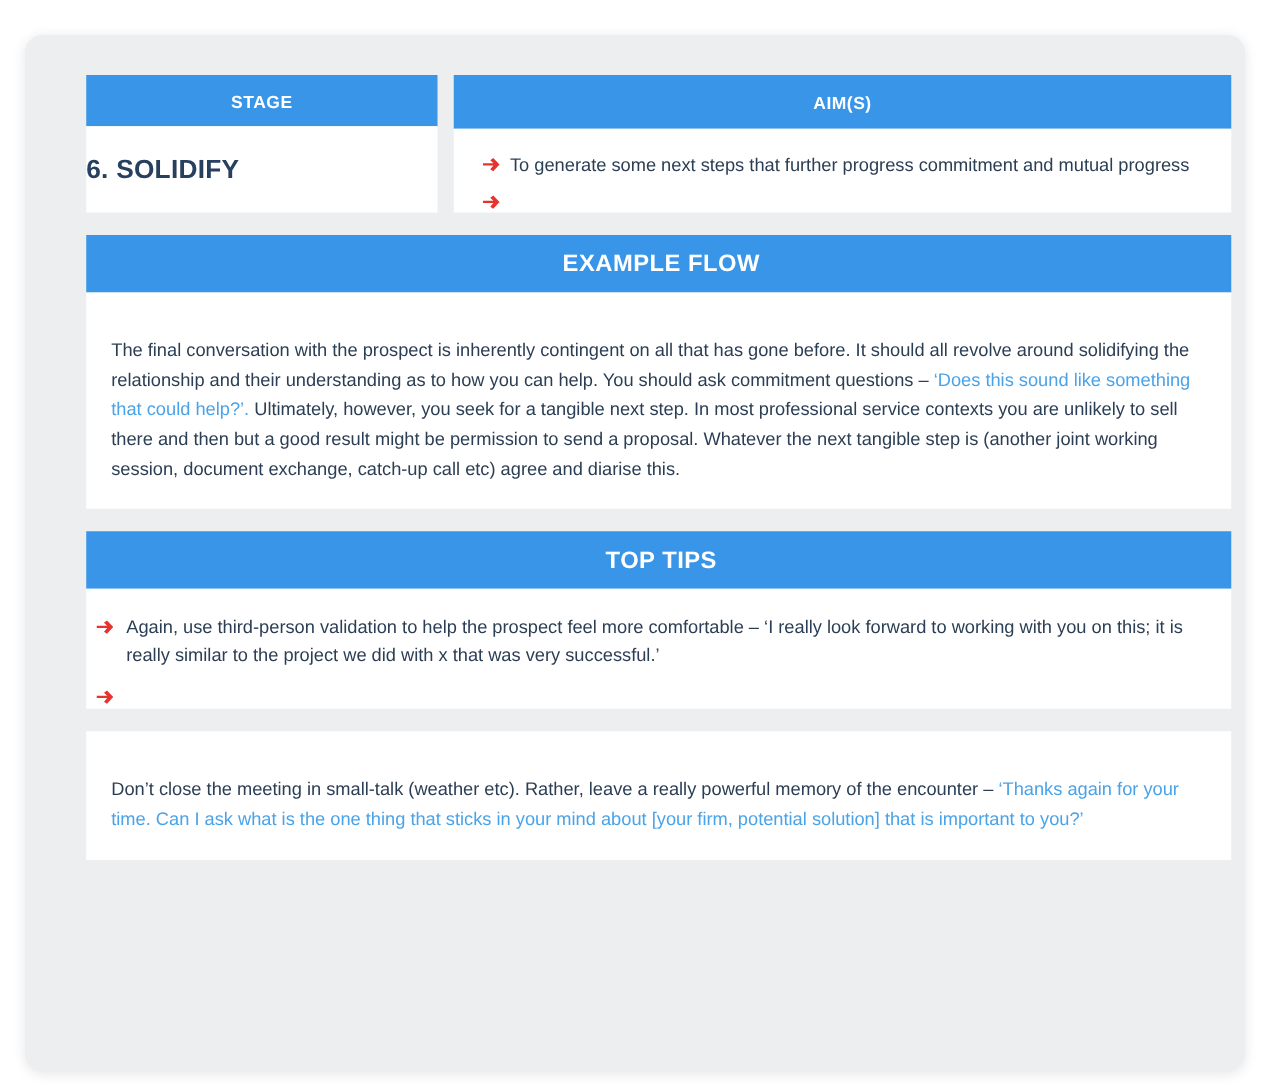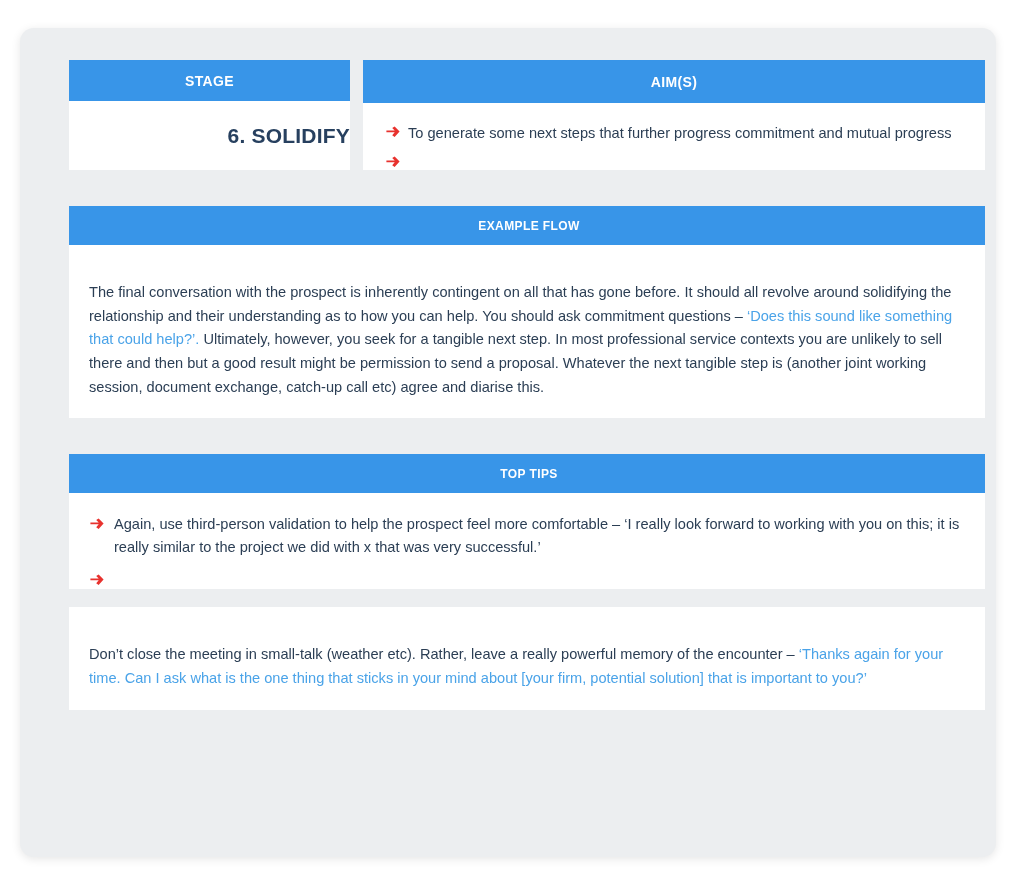--- a/index.html
+++ b/index.html
@@ -70,21 +70,21 @@
   .aims-col .blue-header {
     font-size: 14px;
     padding: 15px 0 14px 0;
     line-height: 1;
   }
 
   .stage-col .white-body {
     flex: 1 1 auto;
     display: flex;
     align-items: center;
-    justify-content: flex-end;
+    justify-content: flex-start;
   }
   .stage-title {
     font-size: 21px;
     font-weight: bold;
     color: #27405f;
     letter-spacing: 0.2px;
     text-align: center;
   }
 
   .aims-col .white-body {
@@ -111,38 +111,37 @@
     width: 16px;
     height: 16px;
     display: block;
   }
   .arrow-icon svg { display: block; }
 
   
   .section { margin-top: 18px; }
 
   .section .blue-header {
-    font-size: 12px;
+    font-size: 19px;
     padding: 14px 0 13px 4px;
     line-height: 1;
-    margin-top: 36px;
   }
 
   .section .white-body {
     padding: 36px 20px 19px 20px;
   }
 
   .para {
     font-size: 14.6px;
     line-height: 1.62;
     color: #2b3e54;
   }
   .quote { color: #4aa3e8; }
 
-  .section.tips .white-body { padding: 20px 20px 20px 20px; }
+  .section.tips .white-body { padding: 20px 20px 20px 7px; }
   .section.tips ul.arrow-list li {
     padding-left: 25px;
     margin-bottom: 10px;
     line-height: 1.58;
   }
   .section.tips .arrow-icon { top: 3px; }
 </style>
 </head>
 <body>
 

